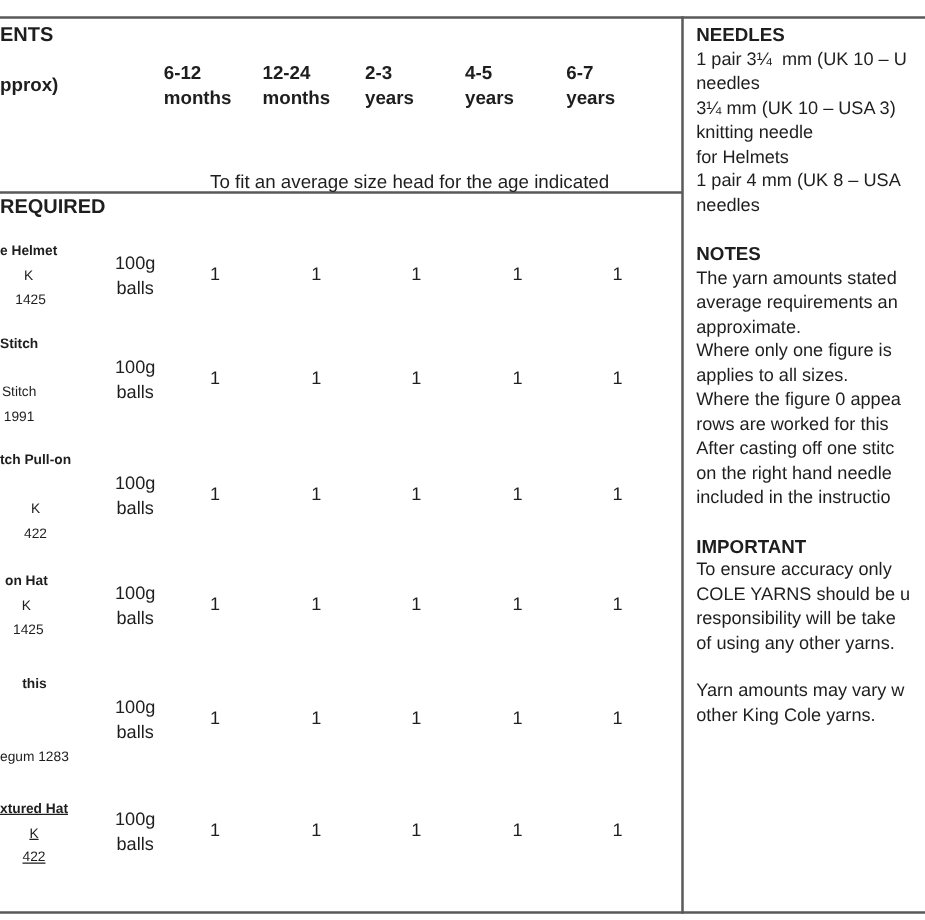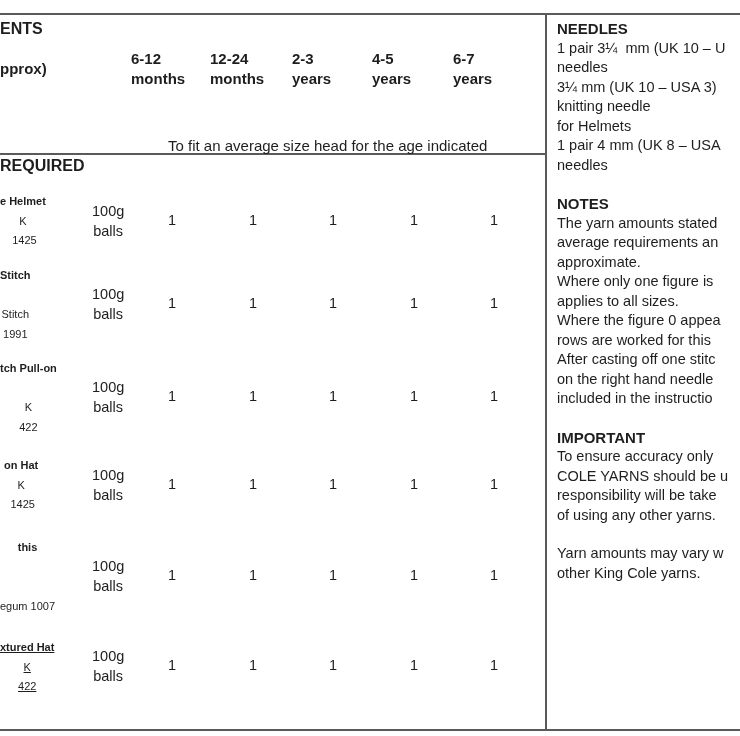--- a/index.html
+++ b/index.html
@@ -122,21 +122,21 @@
   <div class="abs cell" style="left:157px; top:476px;">1</div>
   <div class="abs cell" style="left:238px; top:476px;">1</div>
   <div class="abs cell" style="left:318px; top:476px;">1</div>
   <div class="abs cell" style="left:399px; top:476px;">1</div>
   <div class="abs cell" style="left:479px; top:476px;">1</div>
 
   <div class="abs yarn-name" style="left:0; top:538px;">
     <div class="t">this</div>
     <div style="height:19.5px;"></div>
     <div style="height:19.5px;"></div>
-    <div>egum 1007</div>
+    <div>egum 1283</div>
   </div>
   <div class="abs unit" style="left:92px; top:557px;">
     <div>100g</div>
     <div>balls</div>
   </div>
   <div class="abs cell" style="left:157px; top:567px;">1</div>
   <div class="abs cell" style="left:238px; top:567px;">1</div>
   <div class="abs cell" style="left:318px; top:567px;">1</div>
   <div class="abs cell" style="left:399px; top:567px;">1</div>
   <div class="abs cell" style="left:479px; top:567px;">1</div>

